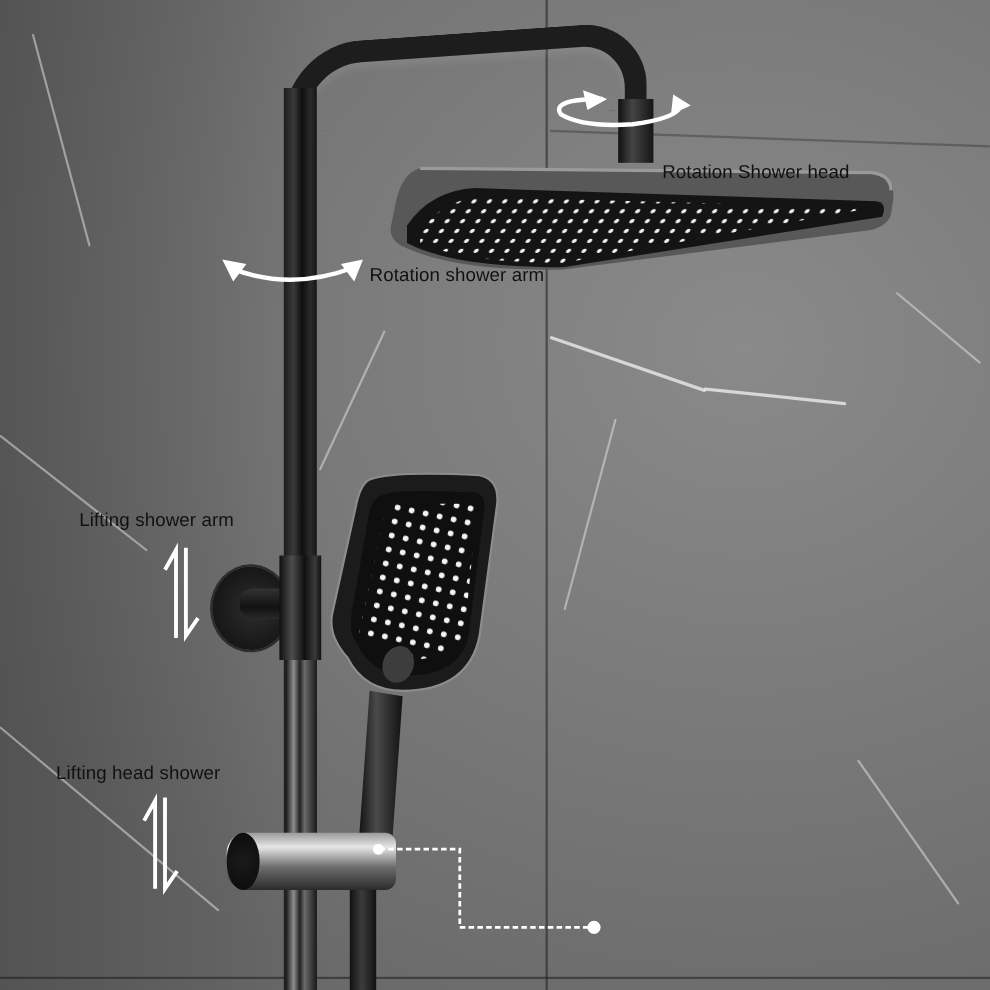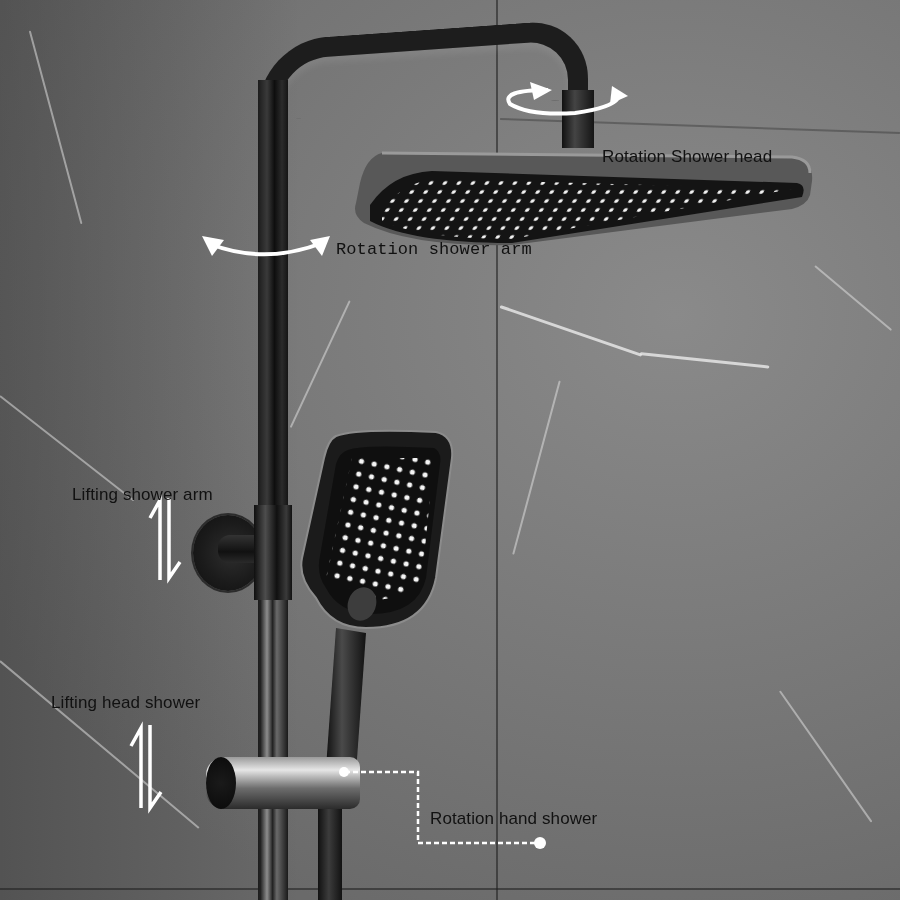--- a/index.html
+++ b/index.html
@@ -180,17 +180,16 @@
     </g>
 
     <g stroke="#fff" stroke-width="2.5" fill="none" stroke-dasharray="5 3">
       <path d="M345 772 L418 772 L418 843 L536 843"></path>
     </g>
     <circle cx="344" cy="772" r="5" fill="#fff"></circle>
   </svg>
   <div class="dot" style="left:534px;top:837px;"></div>
 
   <div class="label" style="left:602px;top:147px;">Rotation Shower head</div>
-  <div class="label" style="left:336px;top:240px;font-family:Liberation Mono, monospace;">Rotation shower arm</div>
-  <div class="label" style="left:72px;top:485px;">Lifting shower arm</div>
+  <div class="label" style="left:336px;top:240px;">Rotation shower arm</div>
+  <div class="label" style="left:72px;top:463px;">Lifting shower arm</div>
   <div class="label" style="left:51px;top:693px;">Lifting head shower</div>
-  <div class="label" style="left:430px;top:809px;">Rotation hand shower</div>
 </div>
 
 </body></html>

